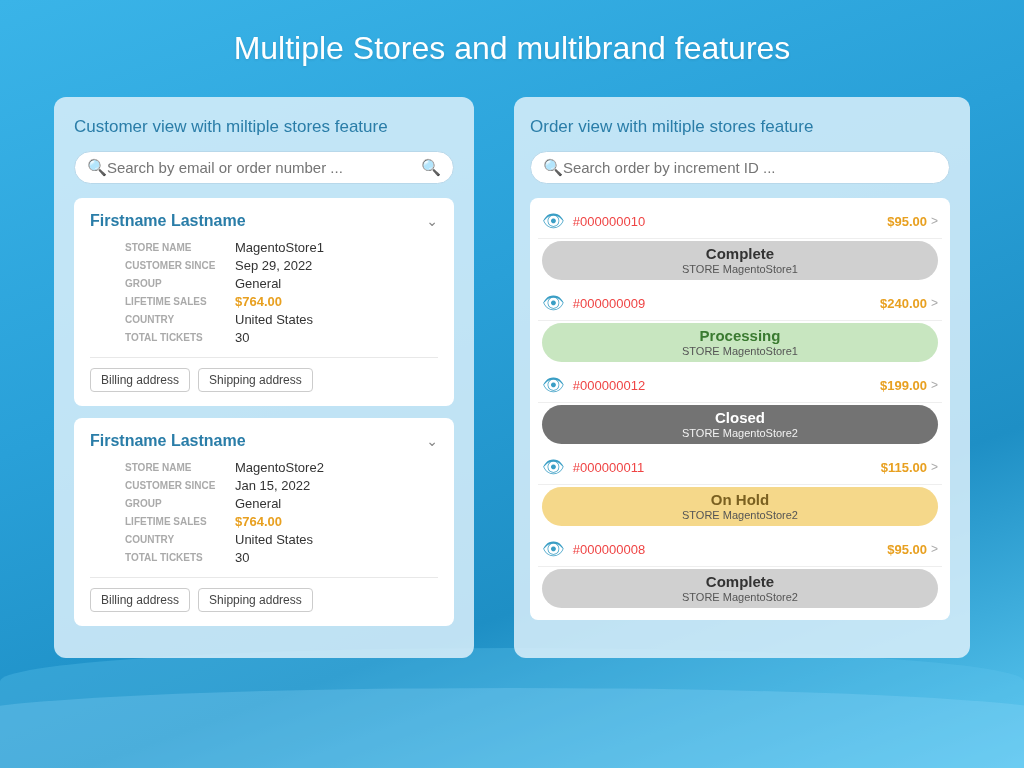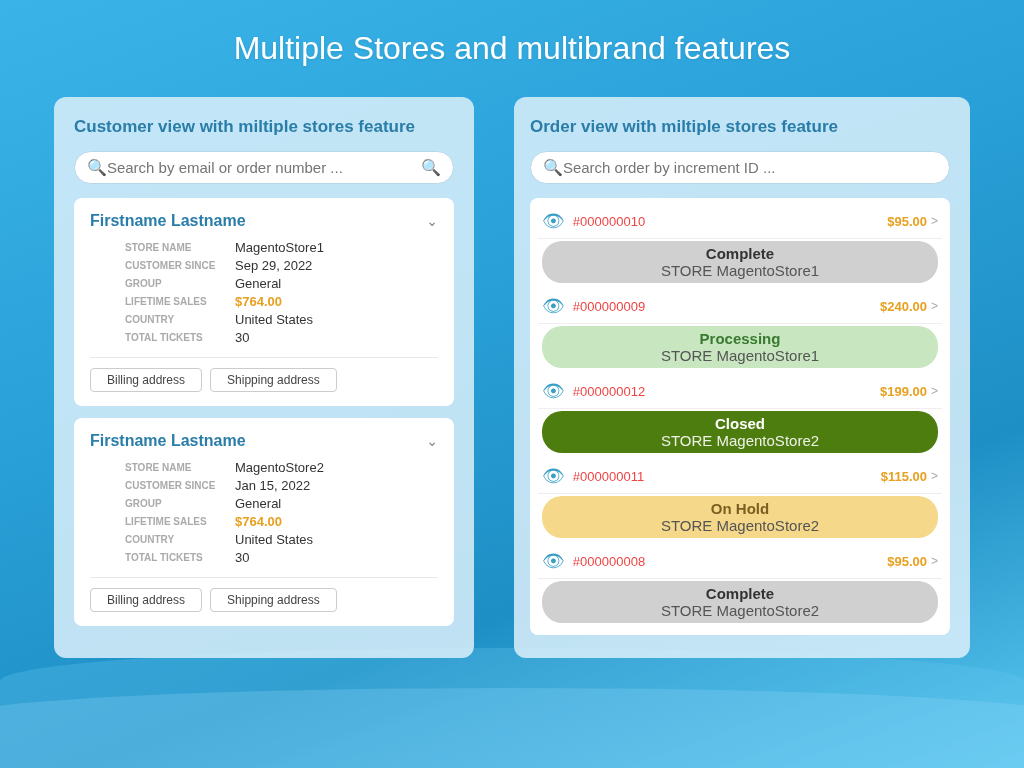--- a/index.html
+++ b/index.html
@@ -59,21 +59,21 @@
     .panel-left {
       width: 420px;
     }
     .panel-right {
       width: 456px;
       padding-left: 16px;
     }
     .panel-title {
       color: #2a7da8;
       font-size: 17px;
-      font-weight: 700;
+      font-weight: 400;
       margin-bottom: 14px;
     }
 
     
     .search-box {
       display: flex;
       align-items: center;
       background: white;
       border: 1px solid #b8d8ea;
       border-radius: 20px;
@@ -144,21 +144,21 @@
       margin: 10px 0;
     }
     .address-buttons {
       display: flex;
       gap: 8px;
     }
     .address-btn {
       border: 1px solid #ccc;
       background: white;
       border-radius: 4px;
-      padding: 4px 16px;
+      padding: 4px 10px;
       font-size: 12px;
       color: #444;
       cursor: pointer;
     }
 
     
     .order-row {
       display: flex;
       align-items: center;
       padding: 6px 4px;
@@ -195,33 +195,33 @@
     }
     .status-complete {
       background: #d0d0d0;
       color: #333;
     }
     .status-processing {
       background: #c8e6c0;
       color: #3a7a30;
     }
     .status-closed {
-      background: #4d7c0f;
+      background: #737373;
       color: white;
     }
     .status-onhold {
       background: #f5d88a;
       color: #7a6020;
     }
     .status-label {
       font-weight: bold;
       font-size: 15px;
     }
     .store-label {
-      font-size: 15px;
+      font-size: 11px;
       color: #555;
     }
     .order-inner-card {
       background: white;
       border-radius: 8px;
       padding: 6px 8px;
     }
   </style>
 </head>
 <body>

